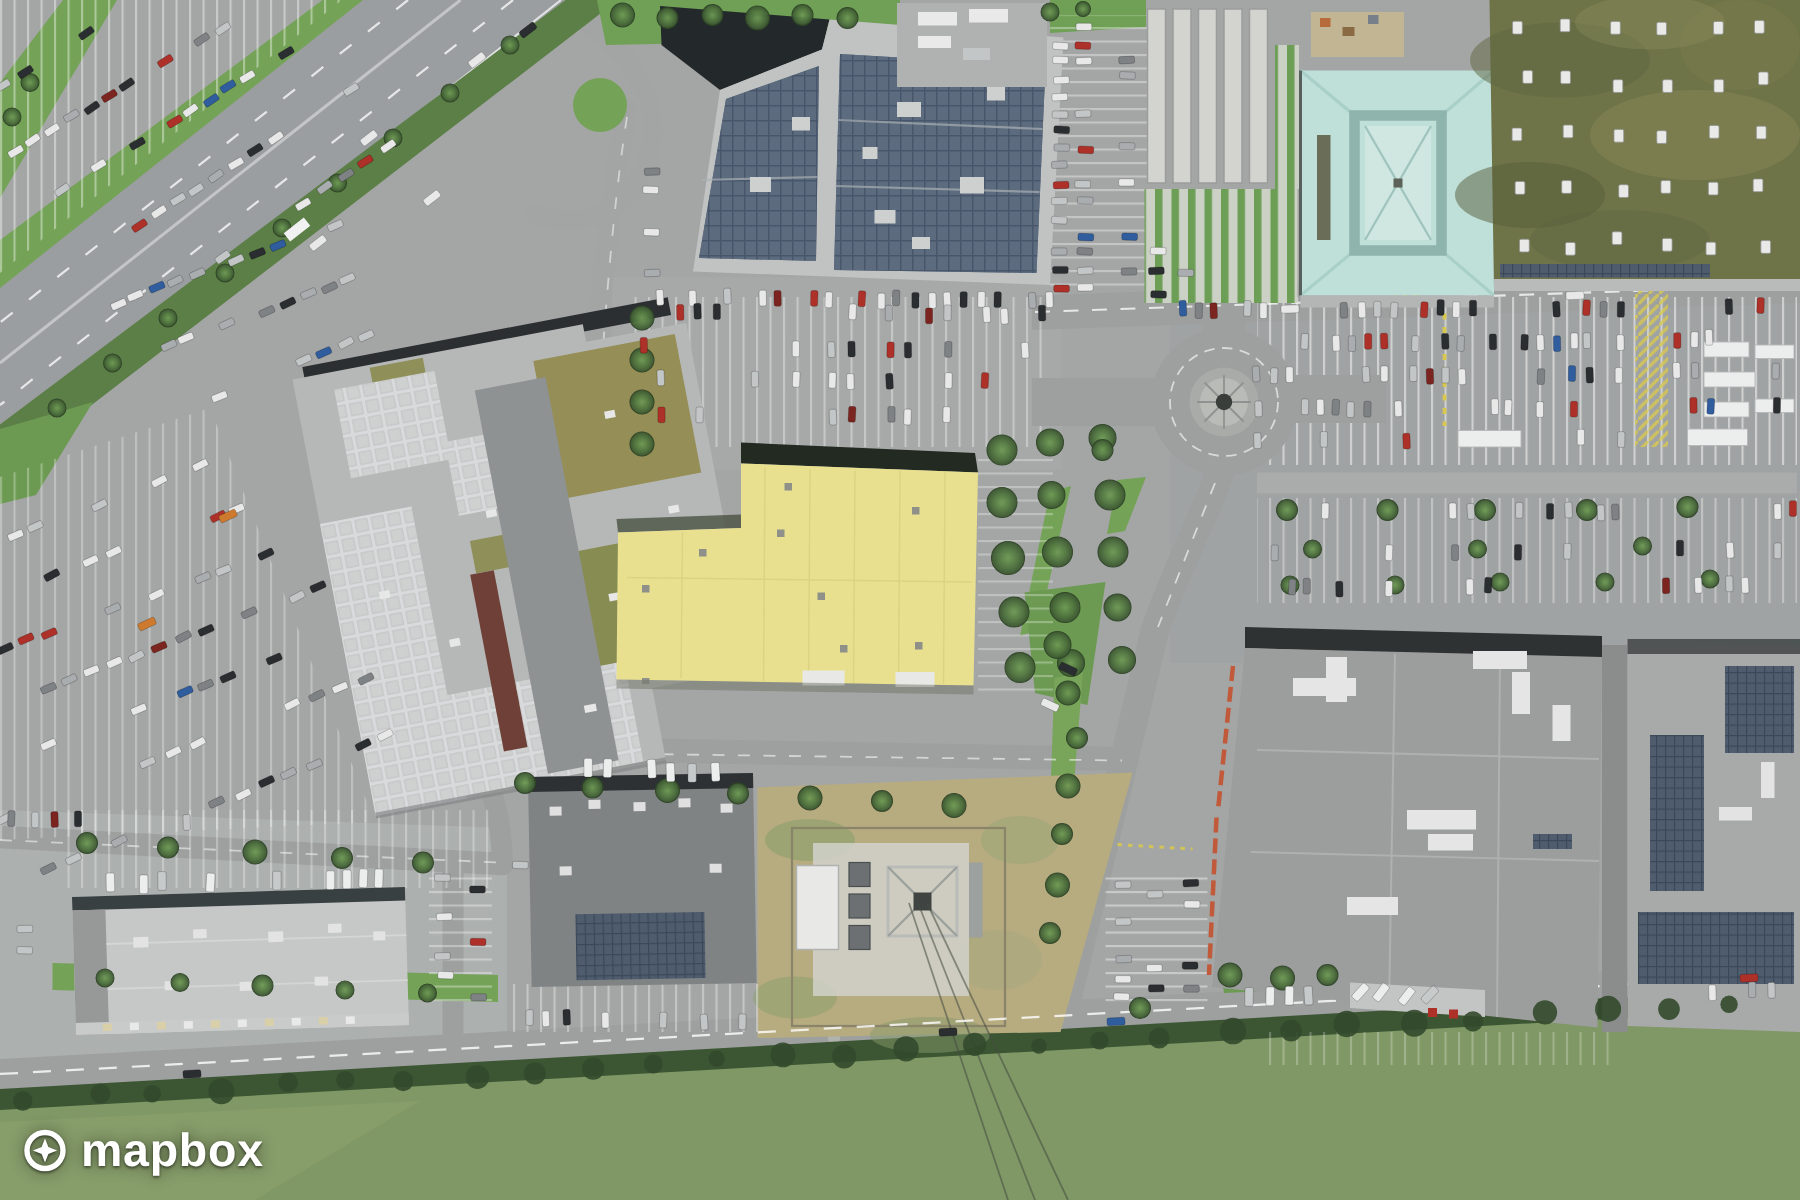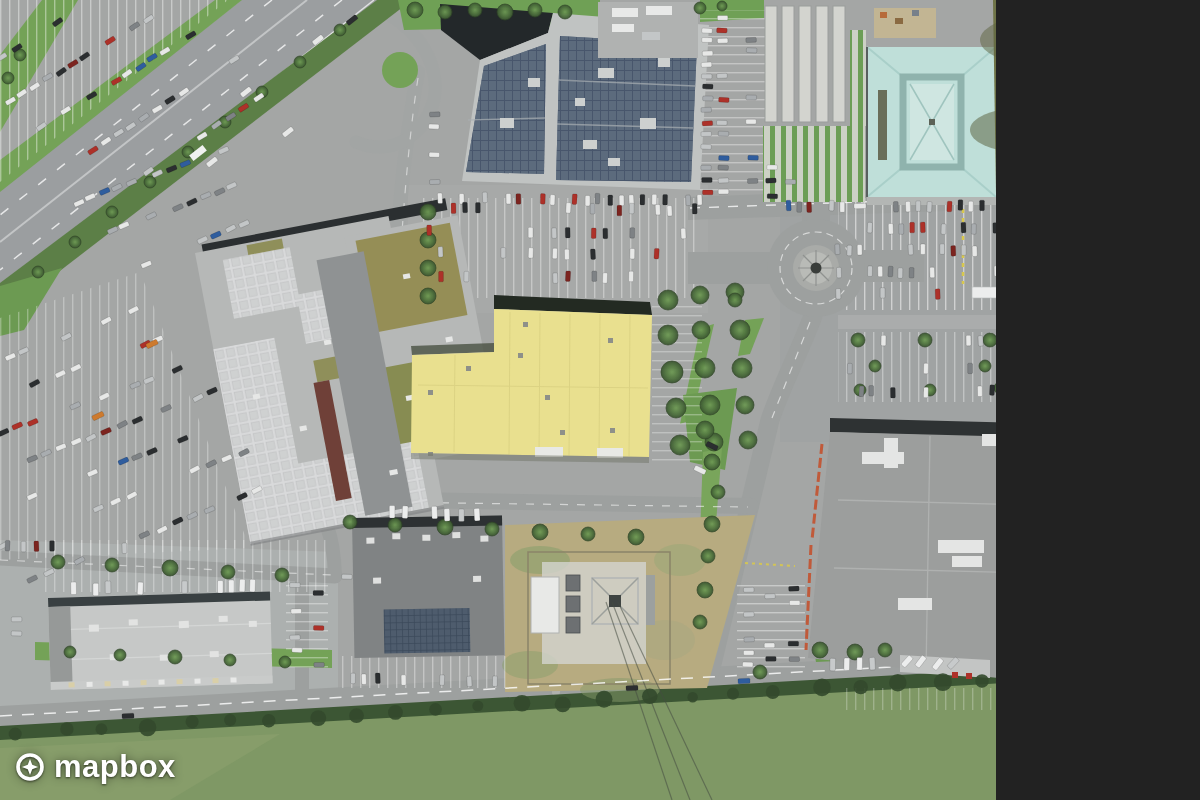--- a/index.html
+++ b/index.html
@@ -1,16 +1,16 @@
 <!DOCTYPE html>
 <html><head>
 <meta charset="utf-8">
 <style>
   html,body{margin:0;padding:0;background:#222;}
-  .stage{position:relative;width:996px;height:800px;overflow:hidden;background:#a4a6a5;
+  .stage{position:relative;width:1200px;height:800px;overflow:hidden;background:#a4a6a5;
          font-family:"Liberation Sans",sans-serif;}
   .stage svg.map{position:absolute;left:0;top:0;}
   .mapbox-logo{position:absolute;left:15px;top:751px;display:flex;align-items:center;gap:9px;
 age:none;color:#fff;cursor:pointer;
          filter:drop-shadow(0 1px 1px rgba(0,0,0,.55)) drop-shadow(0 0 5px rgba(0,0,0,.4));}
   .mapbox-logo .word{font-size:31px;font-weight:bold;letter-spacing:.5px;line-height:1;
          font-family:"Liberation Sans",sans-serif;}
 </style>
 </head>
 <body>

